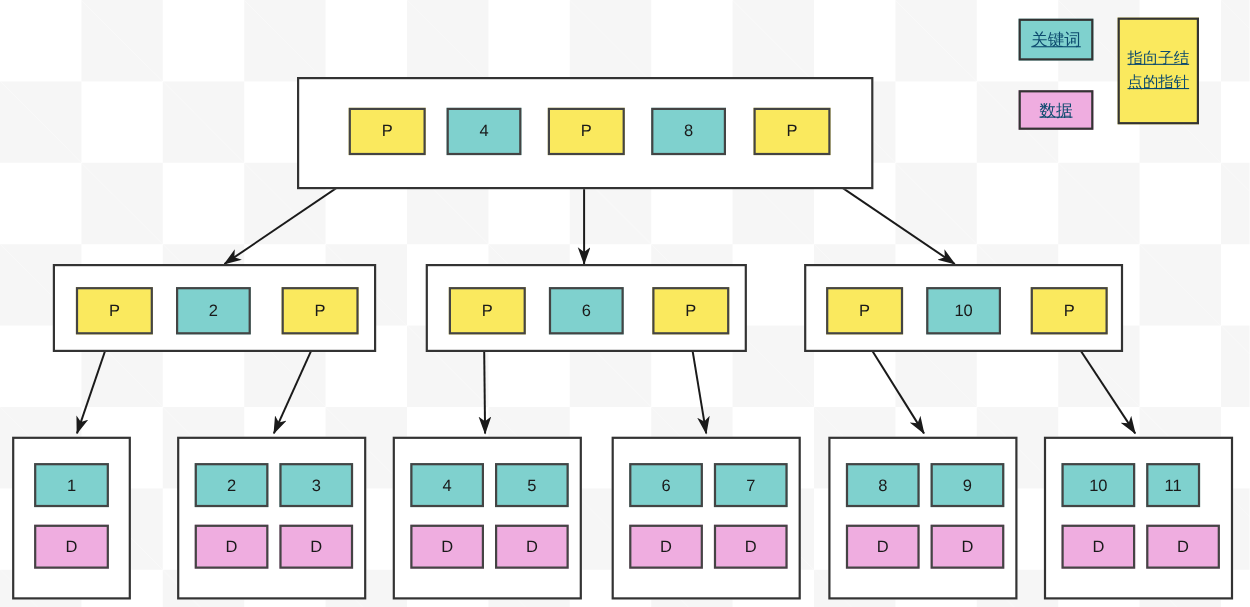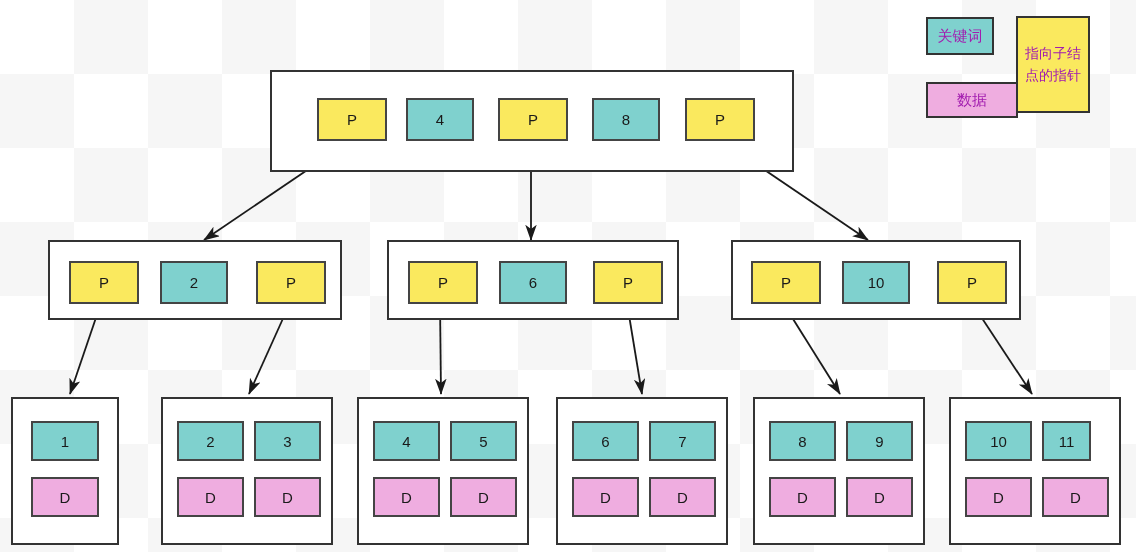--- a/index.html
+++ b/index.html
@@ -34,22 +34,23 @@
   .cell.ptr{background:#fae95e;}
   .cell.key{background:#7fd1ce;}
   .cell.data{background:#efade0;}
 
   .legend-box{
     position:absolute;
     box-sizing:border-box;
     border:2px solid #333333;
     display:flex;align-items:center;justify-content:center;
     text-align:center;
-    font-size:15px;color:#a21caf;
+    font-size:15px;color:#0c4a6e;
     font-family:"DejaVu Sans","Liberation Sans",sans-serif;
+    text-decoration:underline;
   }
   .legend-box.key{background:#7fd1ce;}
   .legend-box.data{background:#efade0;}
   .legend-box.ptr{background:#fae95e;line-height:1.55;font-size:14px;padding:20px 2px;}
 </style>
 </head>
 <body>
 
 <div id="stage">
 
@@ -136,16 +137,16 @@
   </div>
 
   <div class="node" style="left:949px;top:397px;width:172px;height:148px;">
     <div class="cell key" style="left:14px;top:22px;width:67px;height:40px;">10</div>
     <div class="cell key" style="left:91px;top:22px;width:49px;height:40px;">11</div>
     <div class="cell data" style="left:14px;top:78px;width:67px;height:40px;">D</div>
     <div class="cell data" style="left:91px;top:78px;width:67px;height:40px;">D</div>
   </div>
 
   <div class="legend-box key" style="left:926px;top:17px;width:68px;height:38px;">关键词</div>
-  <div class="legend-box data" style="left:926px;top:82px;width:92px;height:36px;">数据</div>
+  <div class="legend-box data" style="left:926px;top:82px;width:68px;height:36px;">数据</div>
   <div class="legend-box ptr" style="left:1016px;top:16px;width:74px;height:97px;">指向子结点的指针</div>
 
 </div>
 
 </body></html>

